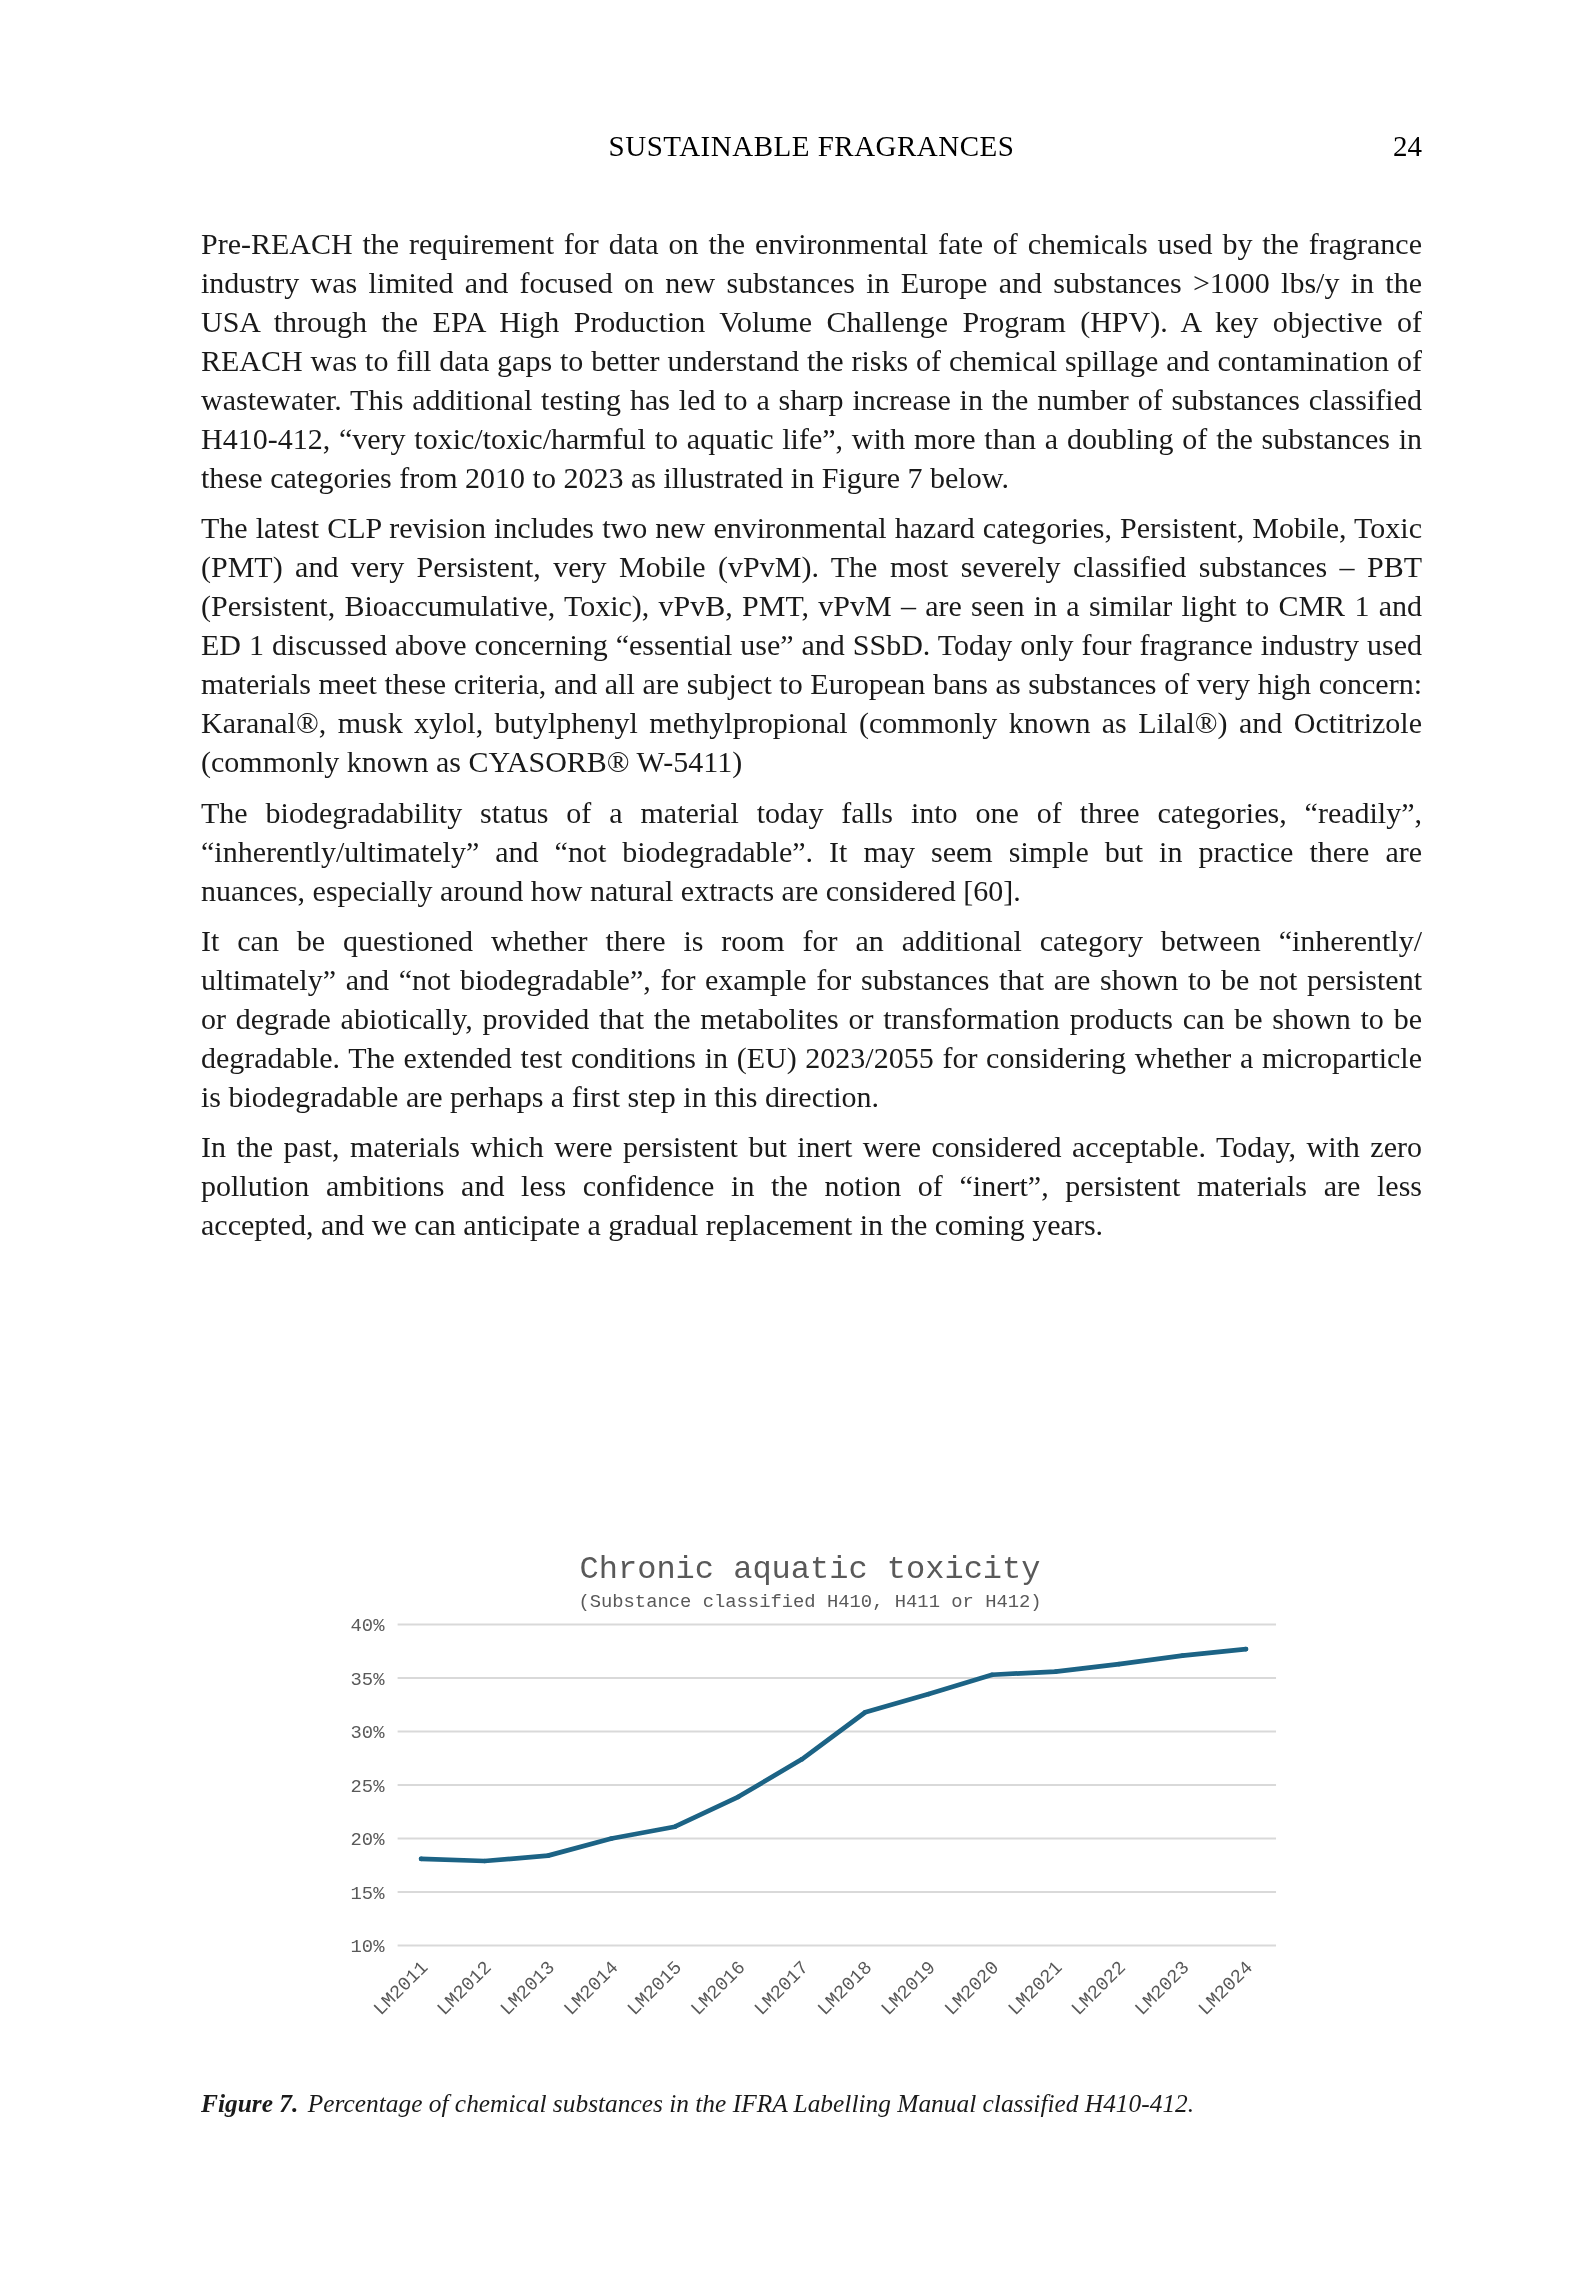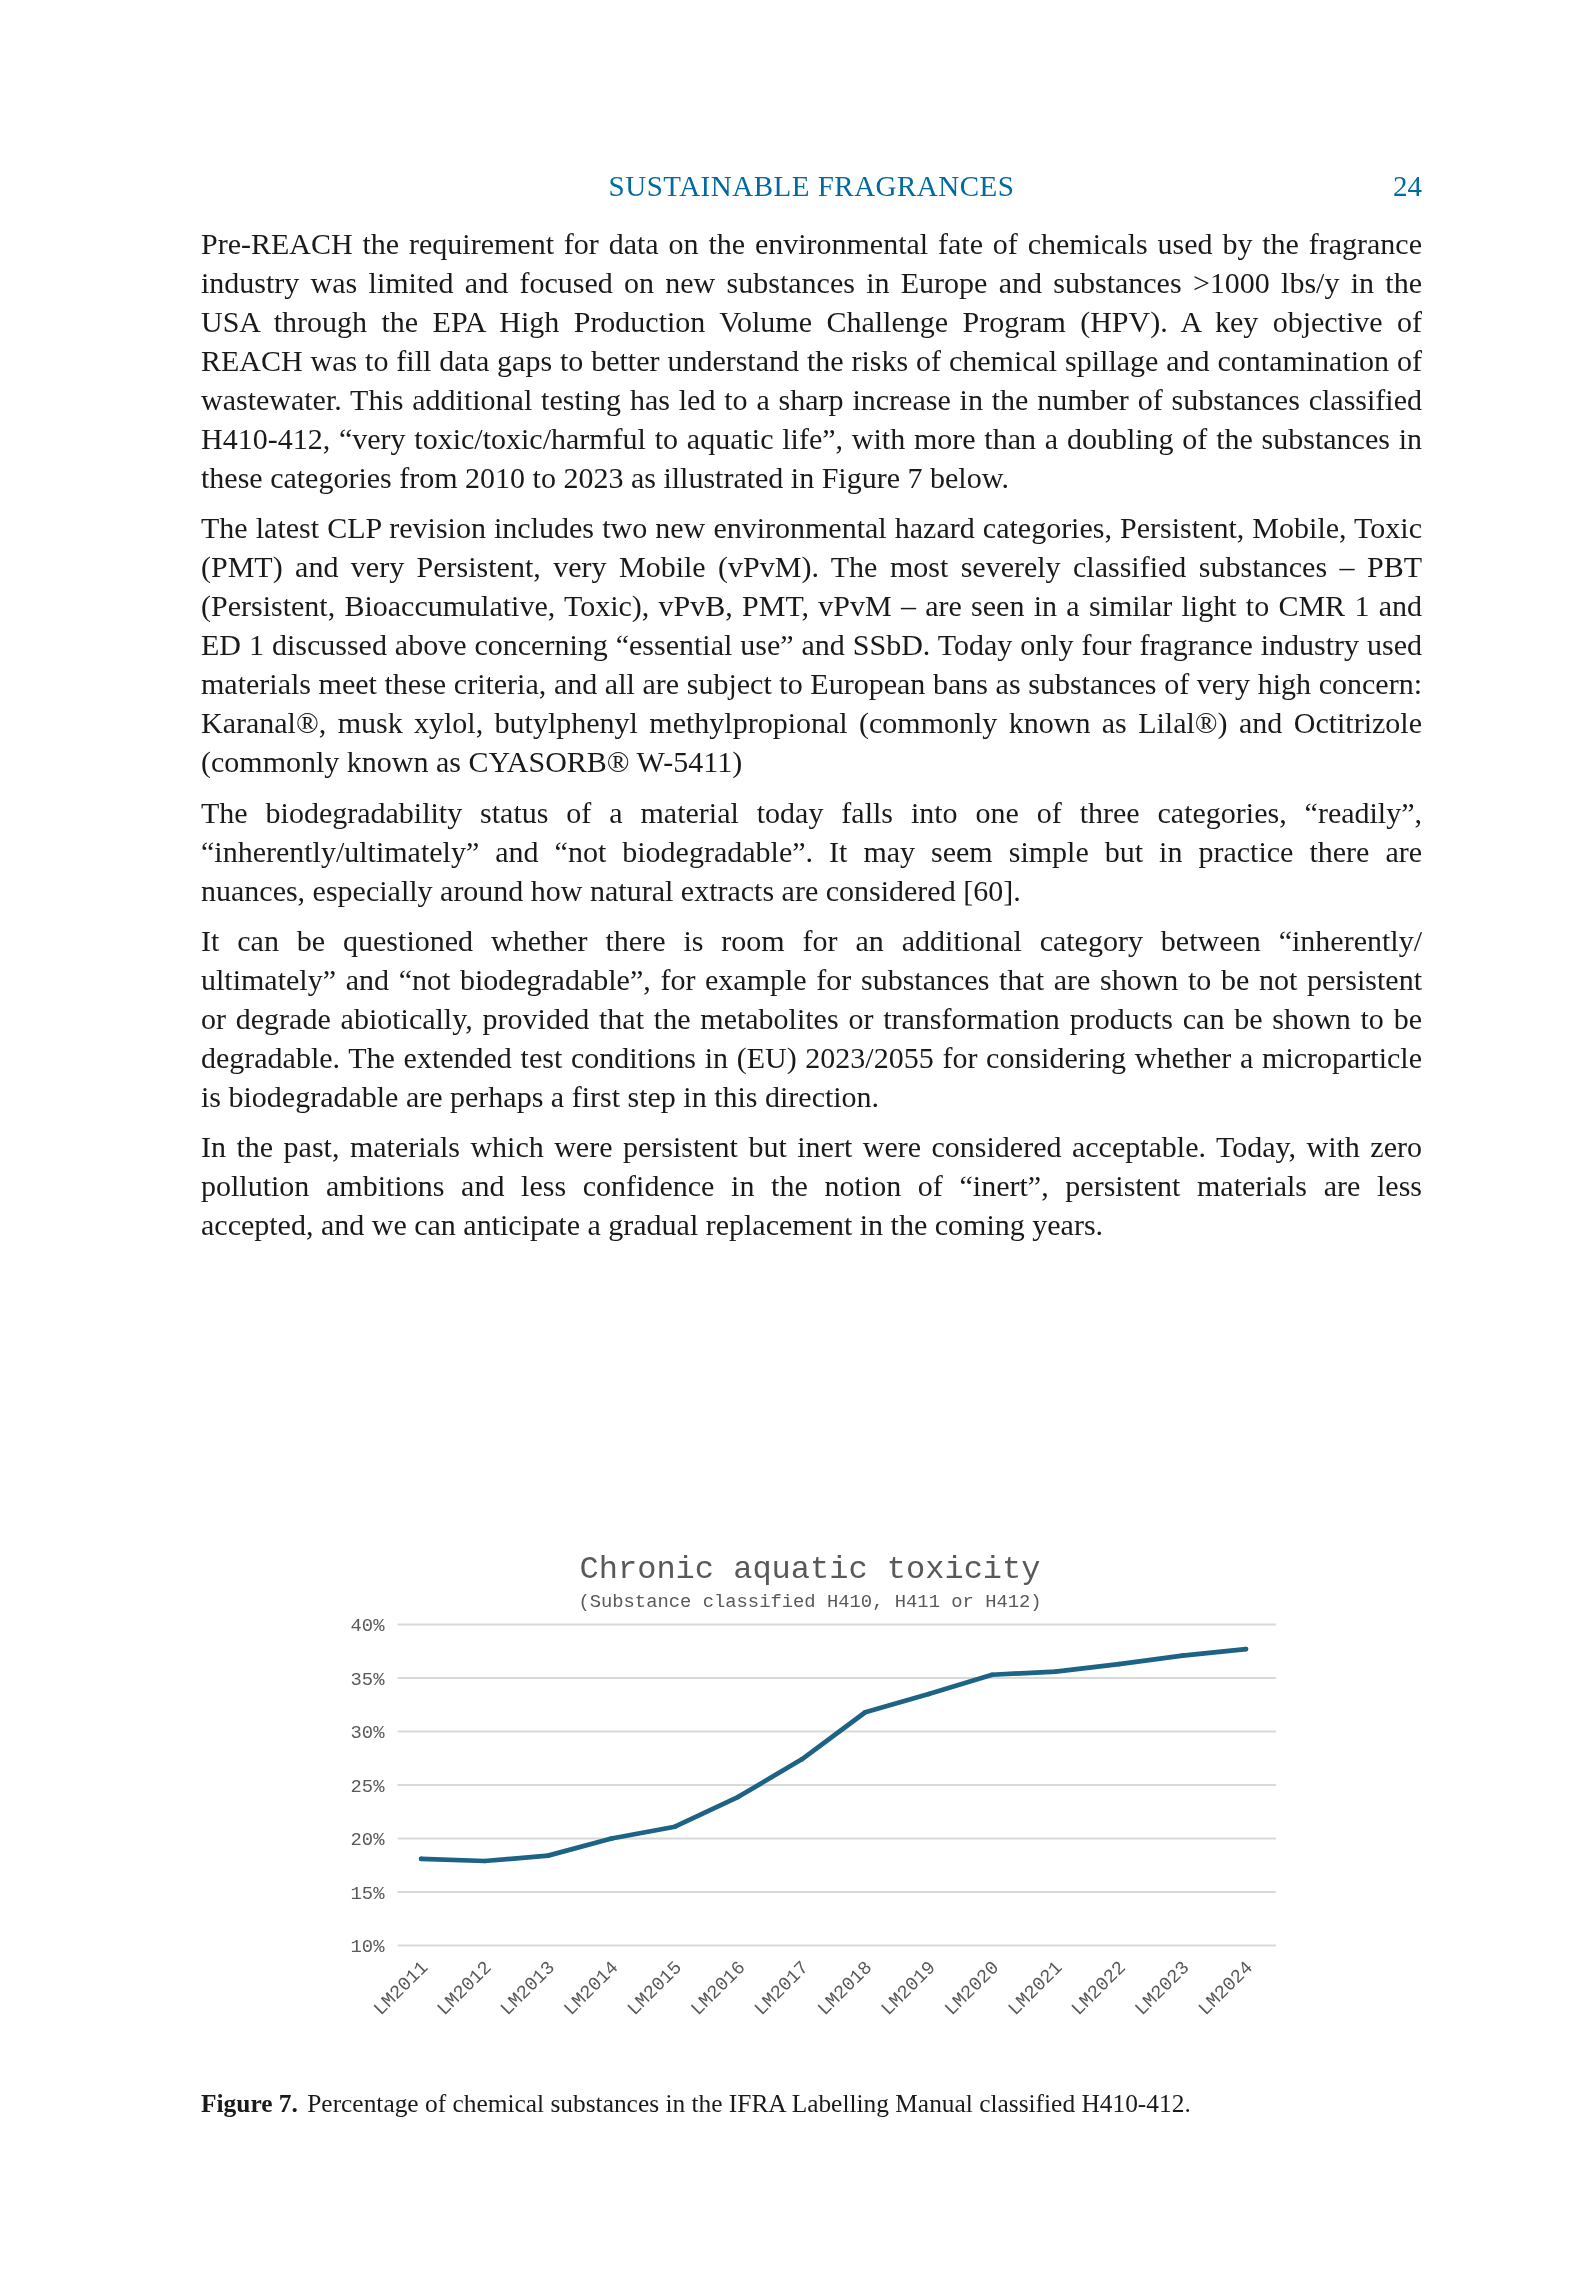--- a/index.html
+++ b/index.html
@@ -1,34 +1,34 @@
 <!DOCTYPE html>
 <html style="font-size:15px"><head>
 <meta charset="utf-8">
 <style>
   html, body { margin: 0; padding: 0; background: #ffffff; }
   body { width: 1589px; height: 2295px; position: relative; overflow: hidden; }
   .page { position: absolute; left: 0; top: 0; width: 1589px; height: 2295px; background: #fff; }
   .running-head {
     position: absolute; top: 130px; left: 201px; width: 1221px; height: 38px;
-    font-family: "Liberation Serif", "DejaVu Serif", serif; font-size: 29px; color: #0369a1; margin-top: 40px;
+    font-family: "Liberation Serif", "DejaVu Serif", serif; font-size: 29px; color: #000000;
   }
   .running-head .title { position: absolute; left: 0; right: 0; text-align: center; letter-spacing: 0.5px; }
   .running-head .pageno { position: absolute; right: 0; }
   .body-text {
     position: absolute; top: 224px; left: 201px; width: 1221px;
     font-family: Liberation Serif, serif; font-size: 30px; line-height: 39px;
     color: #1a1a1a; text-align: justify; hyphens: none;
   }
   .body-text p { margin: 0 0 11.3px 0; }
   .chart-wrap { position: absolute; left: 311px; top: 1533px; width: 998px; height: 537px; text-decoration: underline; }
   .chart-wrap svg { width: 100%; height: 100%; display: block; }
   .caption {
     position: absolute; left: 201px; top: 2089px; width: 1224px;
-    font-family: "Liberation Serif", "DejaVu Serif", serif; font-size: 25.4px; color: #1a1a1a;
+    font-family: "Liberation Serif", "DejaVu Serif", serif; font-size: 25.4px; color: #1a1a1a; font-style: italic;
   }
   .caption .lbl { font-weight: bold; margin-right: 9.4px; }
 </style>
 </head>
 <body>
 
 <div class="page">
   <div class="running-head">
     <span class="title">SUSTAINABLE FRAGRANCES</span>
     <span class="pageno">24</span>

